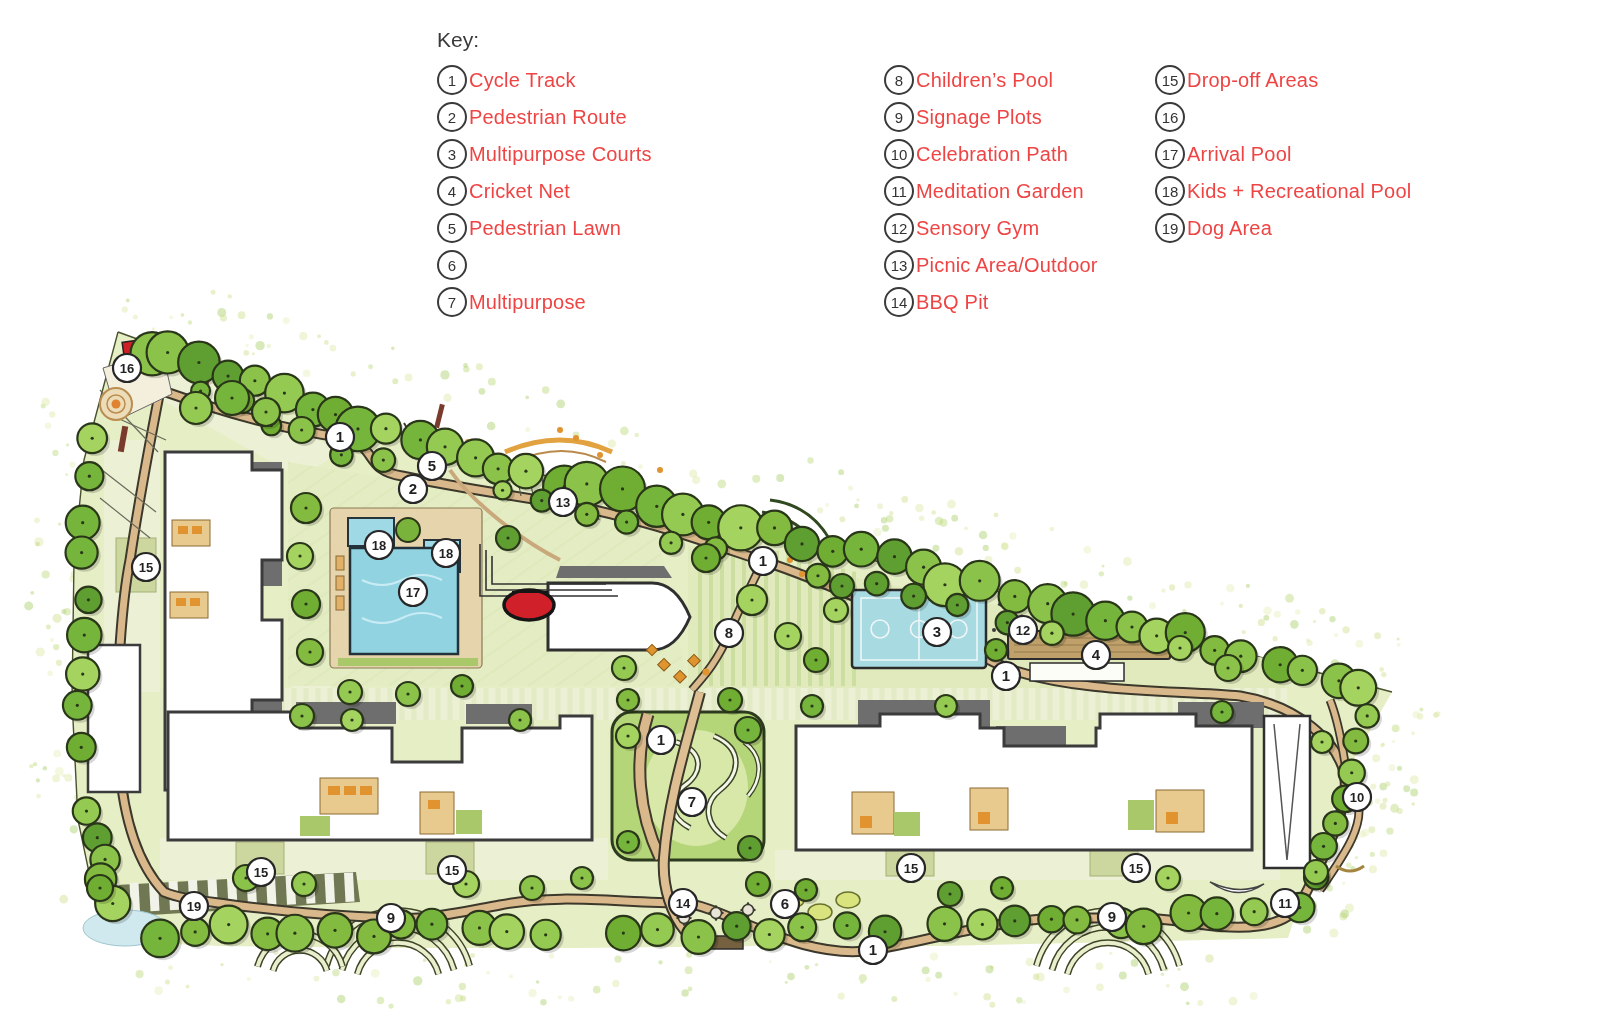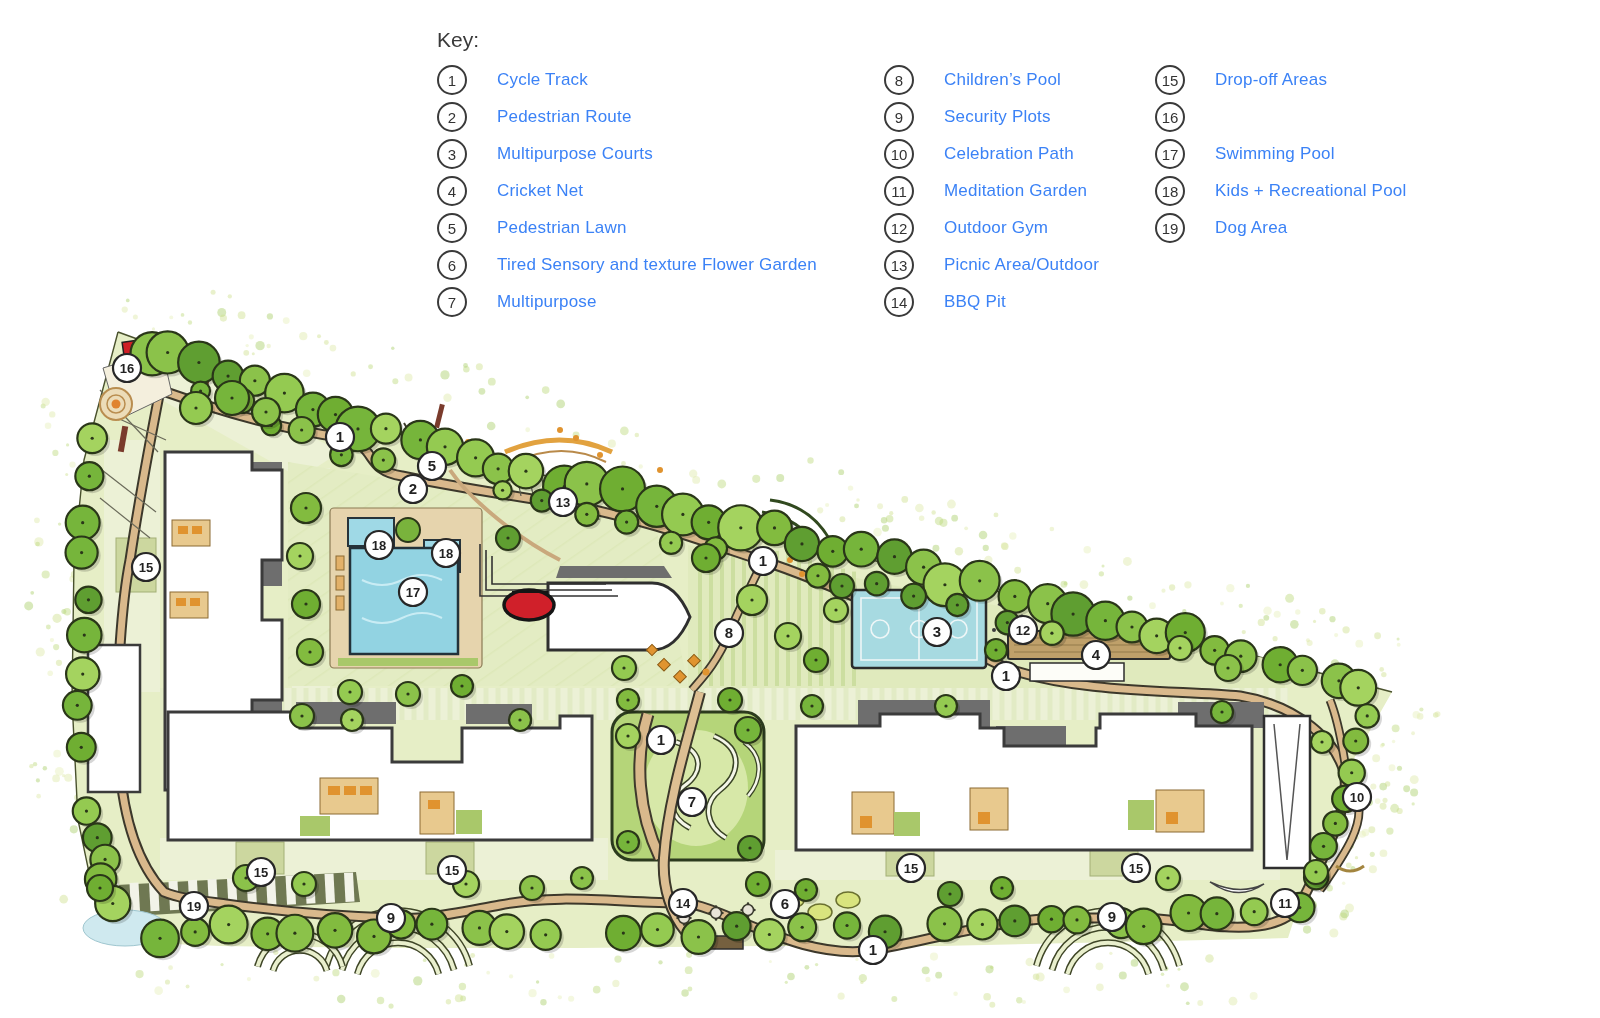--- a/index.html
+++ b/index.html
@@ -3,21 +3,21 @@
 <meta charset="utf-8">
 <style>
   html,body{margin:0;padding:0;background:#ffffff;}
   .stage{position:relative;width:1600px;height:1018px;background:#ffffff;overflow:hidden;
          font-family:"Liberation Sans", sans-serif;color:#3b3b3b;}
   .legend-title{position:absolute;left:437px;top:28px;font-size:21px;color:#3a3a3a;}
   .legend-col{position:absolute;top:65px;display:flex;flex-direction:column;gap:7px;}
   .legend-item{display:flex;align-items:center;height:30px;}
   .lnum{box-sizing:border-box;width:30px;height:30px;border:2px solid #3a3a3a;border-radius:50%;
         display:flex;align-items:center;justify-content:center;font-size:15px;color:#333;flex:0 0 30px;}
-  .llabel{margin-left:30px;font-size:17px;color:#3b82f6;white-space:nowrap;letter-spacing:.2px;}
+  .llabel{margin-left:2px;font-size:20px;color:#ef4444;white-space:nowrap;letter-spacing:.2px;}
   svg{position:absolute;left:0;top:0;}
 </style>
 </head>
 <body>
 
 <div class="stage">
 
   <div class="legend-title">Key:</div>
   <div class="legend-col" id="col0" style="left:437px">
       <div class="legend-item">
@@ -35,68 +35,67 @@
       <div class="legend-item">
         <span class="lnum">4</span>
         <span class="llabel">Cricket Net</span>
       </div>
       <div class="legend-item">
         <span class="lnum">5</span>
         <span class="llabel">Pedestrian Lawn</span>
       </div>
       <div class="legend-item">
         <span class="lnum">6</span>
-        <span class="llabel">Tired Sensory and texture Flower Garden</span>
       </div>
       <div class="legend-item">
         <span class="lnum">7</span>
         <span class="llabel">Multipurpose</span>
       </div>
     </div>
   <div class="legend-col" id="col1" style="left:884px">
       <div class="legend-item">
         <span class="lnum">8</span>
         <span class="llabel">Children’s Pool</span>
       </div>
       <div class="legend-item">
         <span class="lnum">9</span>
-        <span class="llabel">Security Plots</span>
+        <span class="llabel">Signage Plots</span>
       </div>
       <div class="legend-item">
         <span class="lnum">10</span>
         <span class="llabel">Celebration Path</span>
       </div>
       <div class="legend-item">
         <span class="lnum">11</span>
         <span class="llabel">Meditation Garden</span>
       </div>
       <div class="legend-item">
         <span class="lnum">12</span>
-        <span class="llabel">Outdoor Gym</span>
+        <span class="llabel">Sensory Gym</span>
       </div>
       <div class="legend-item">
         <span class="lnum">13</span>
         <span class="llabel">Picnic Area/Outdoor</span>
       </div>
       <div class="legend-item">
         <span class="lnum">14</span>
         <span class="llabel">BBQ Pit</span>
       </div>
     </div>
   <div class="legend-col" id="col2" style="left:1155px">
       <div class="legend-item">
         <span class="lnum">15</span>
         <span class="llabel">Drop-off Areas</span>
       </div>
       <div class="legend-item">
         <span class="lnum">16</span>
       </div>
       <div class="legend-item">
         <span class="lnum">17</span>
-        <span class="llabel">Swimming Pool</span>
+        <span class="llabel">Arrival Pool</span>
       </div>
       <div class="legend-item">
         <span class="lnum">18</span>
         <span class="llabel">Kids + Recreational Pool</span>
       </div>
       <div class="legend-item">
         <span class="lnum">19</span>
         <span class="llabel">Dog Area</span>
       </div>
     </div>

